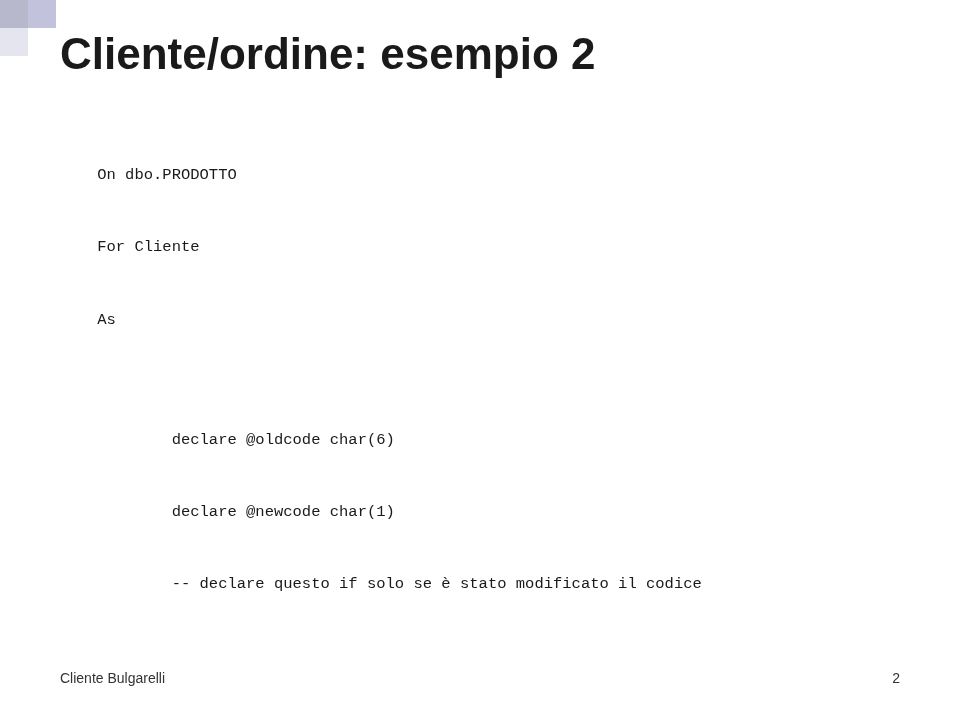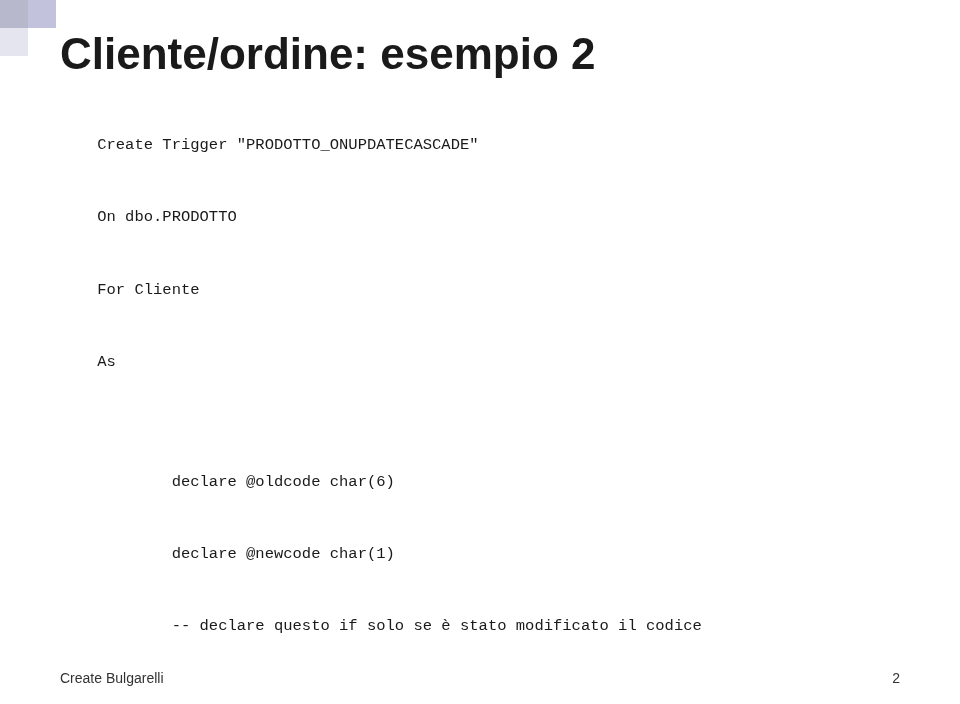--- a/index.html
+++ b/index.html
@@ -21,21 +21,21 @@
       width: 960px;
       height: 704px;
       padding: 30px 60px 20px 60px;
       position: relative;
     }
 
     .title {
       font-size: 44px;
       font-weight: bold;
       color: #1a1a1a;
-      margin-bottom: 31px;
+      margin-bottom: 13px;
       line-height: 1.1;
     }
 
     .code-block {
       font-family: 'Courier New', Courier, monospace;
       font-size: 15.5px;
       line-height: 1.55;
       color: #1a1a1a;
       white-space: pre;
     }
@@ -96,21 +96,20 @@
   <div class="deco-sq1"></div>
   <div class="deco-sq2"></div>
   <div class="deco-sq3"></div>
 </div>
 
 <div class="page-container">
 
   <h1 class="title">Cliente/ordine: esempio 2</h1>
 
   <div class="code-block">
-    <span>Create Trigger "PRODOTTO_ONUPDATECASCADE"</span>
     <br>
     <span>On dbo.PRODOTTO</span>
     <br>
     <span>For Cliente</span>
     <br>
     <span>As</span>
     <br>
     <br>
     <span>        declare @oldcode char(6)</span>
     <br>
@@ -134,15 +133,15 @@
     
     <br>
     
     <br>
     
   </div>
 
 </div>
 
 <div class="footer">
-  <span>Create Bulgarelli</span>
+  <span>Cliente Bulgarelli</span>
   <span>2</span>
 </div>
 
 </body></html>

